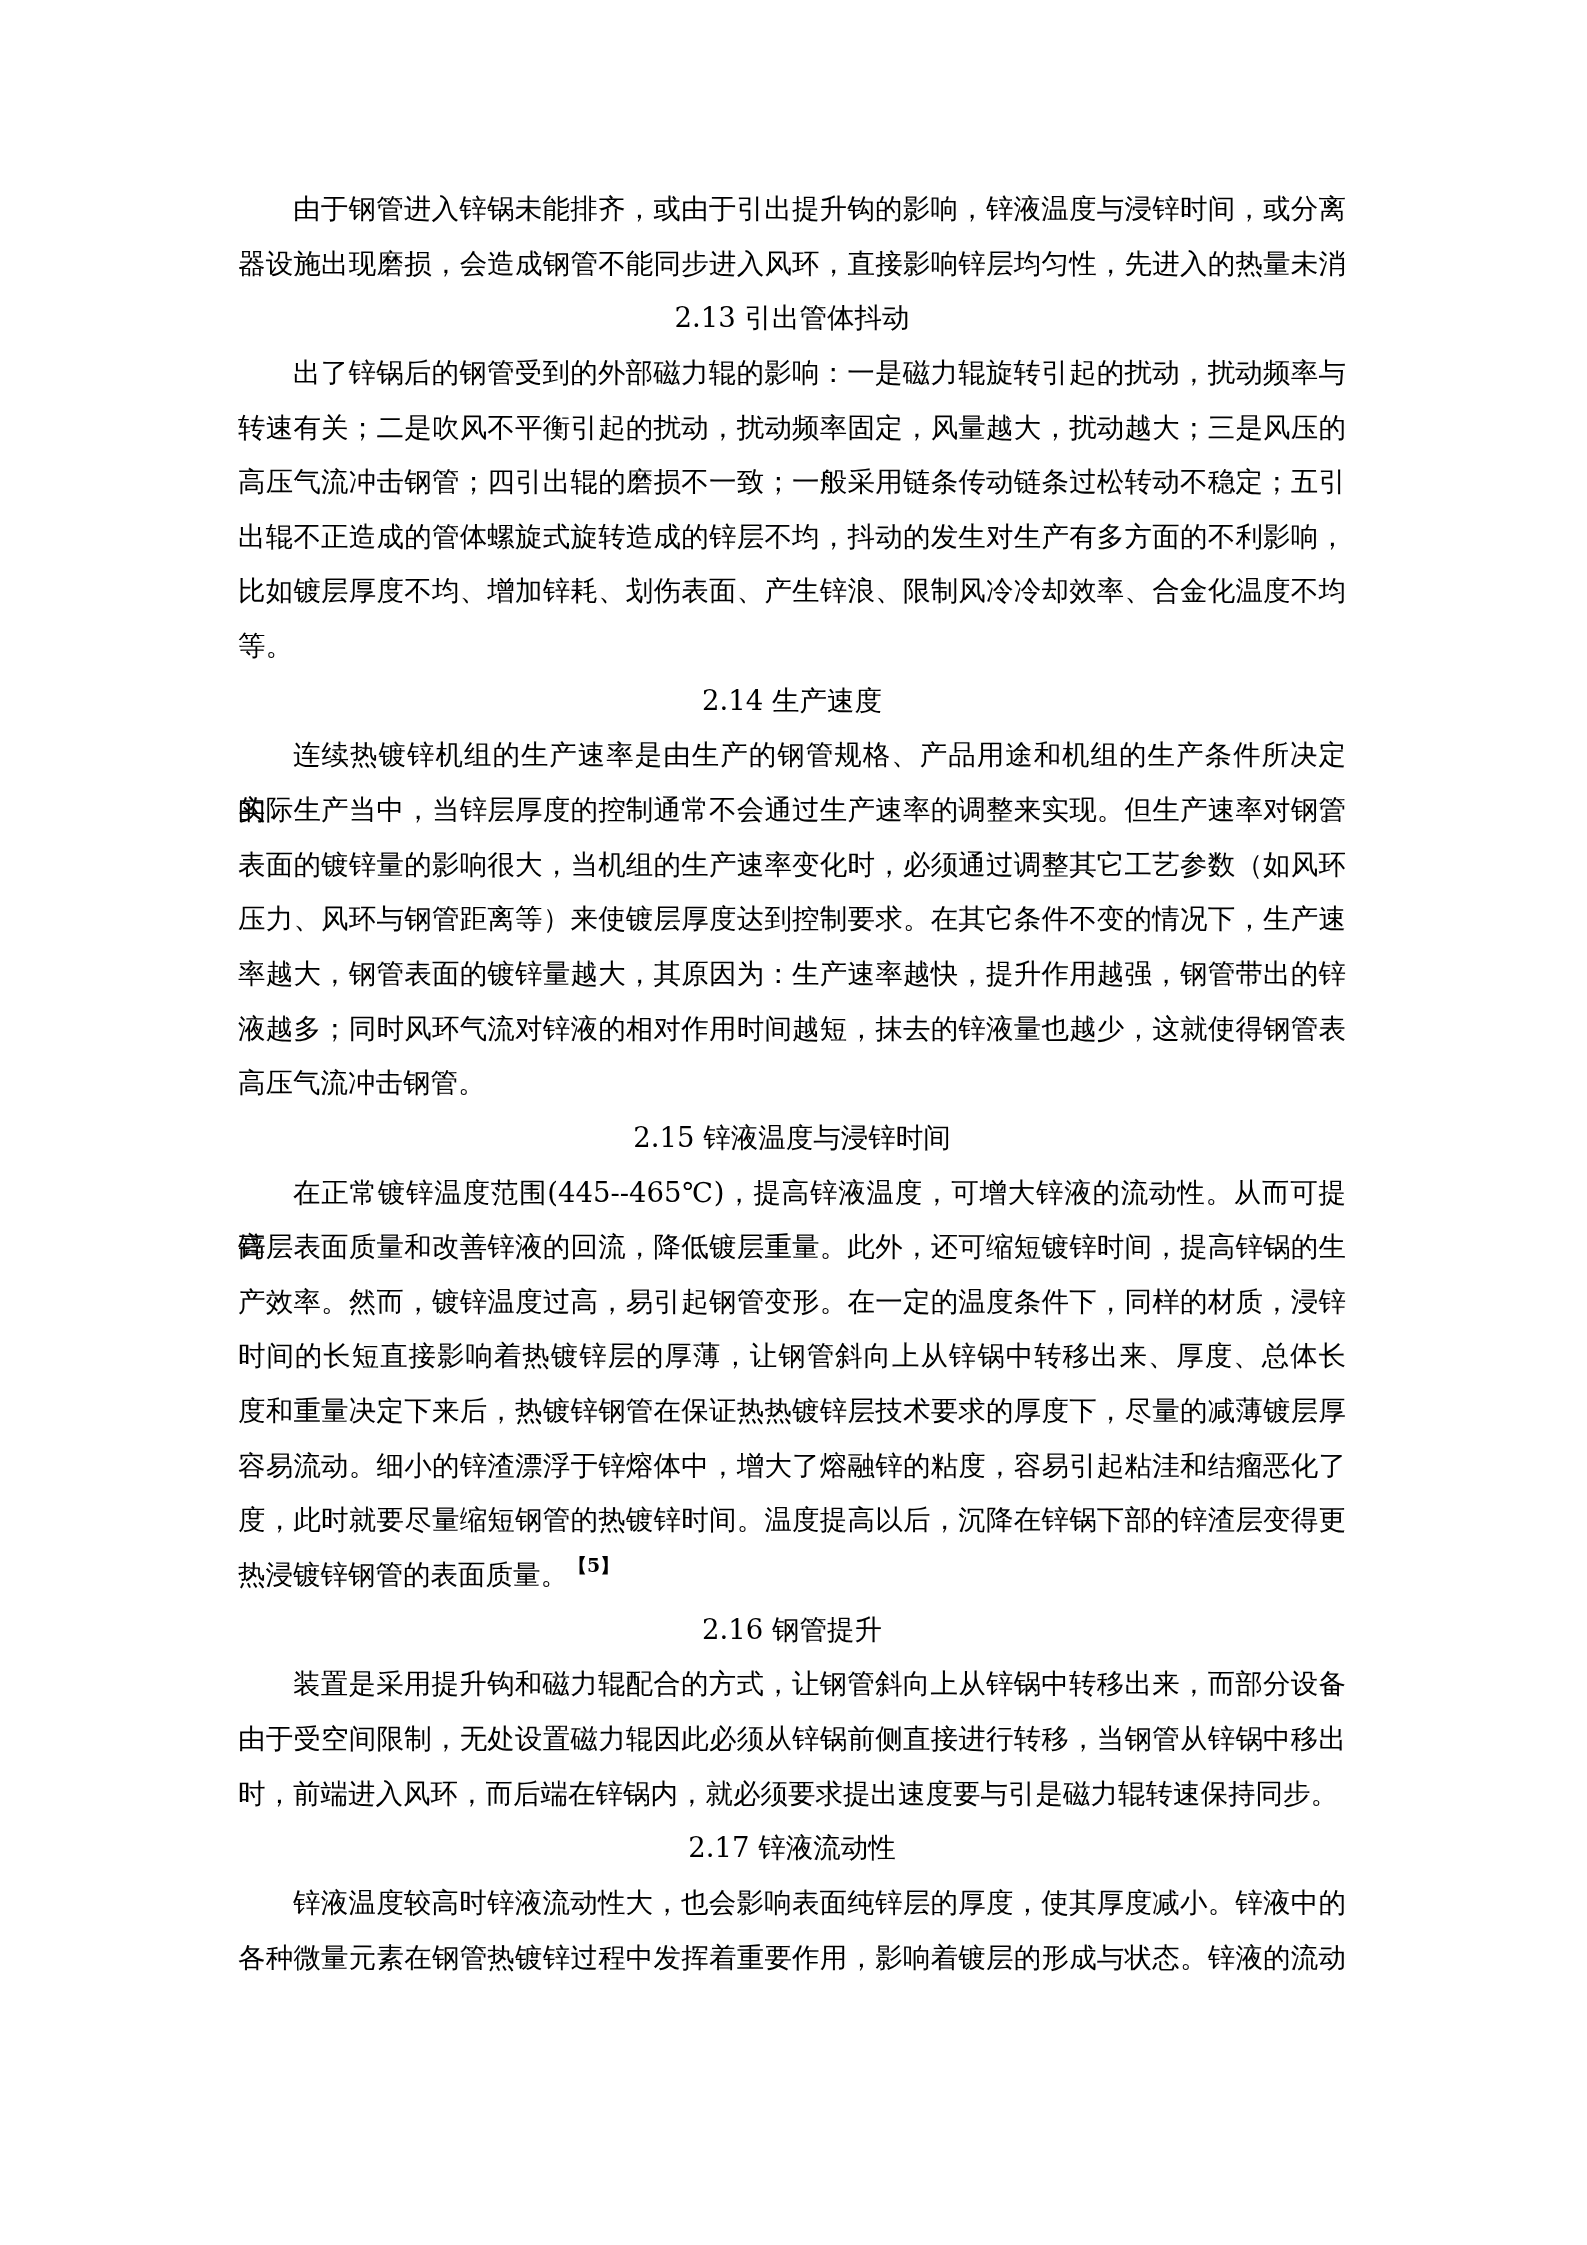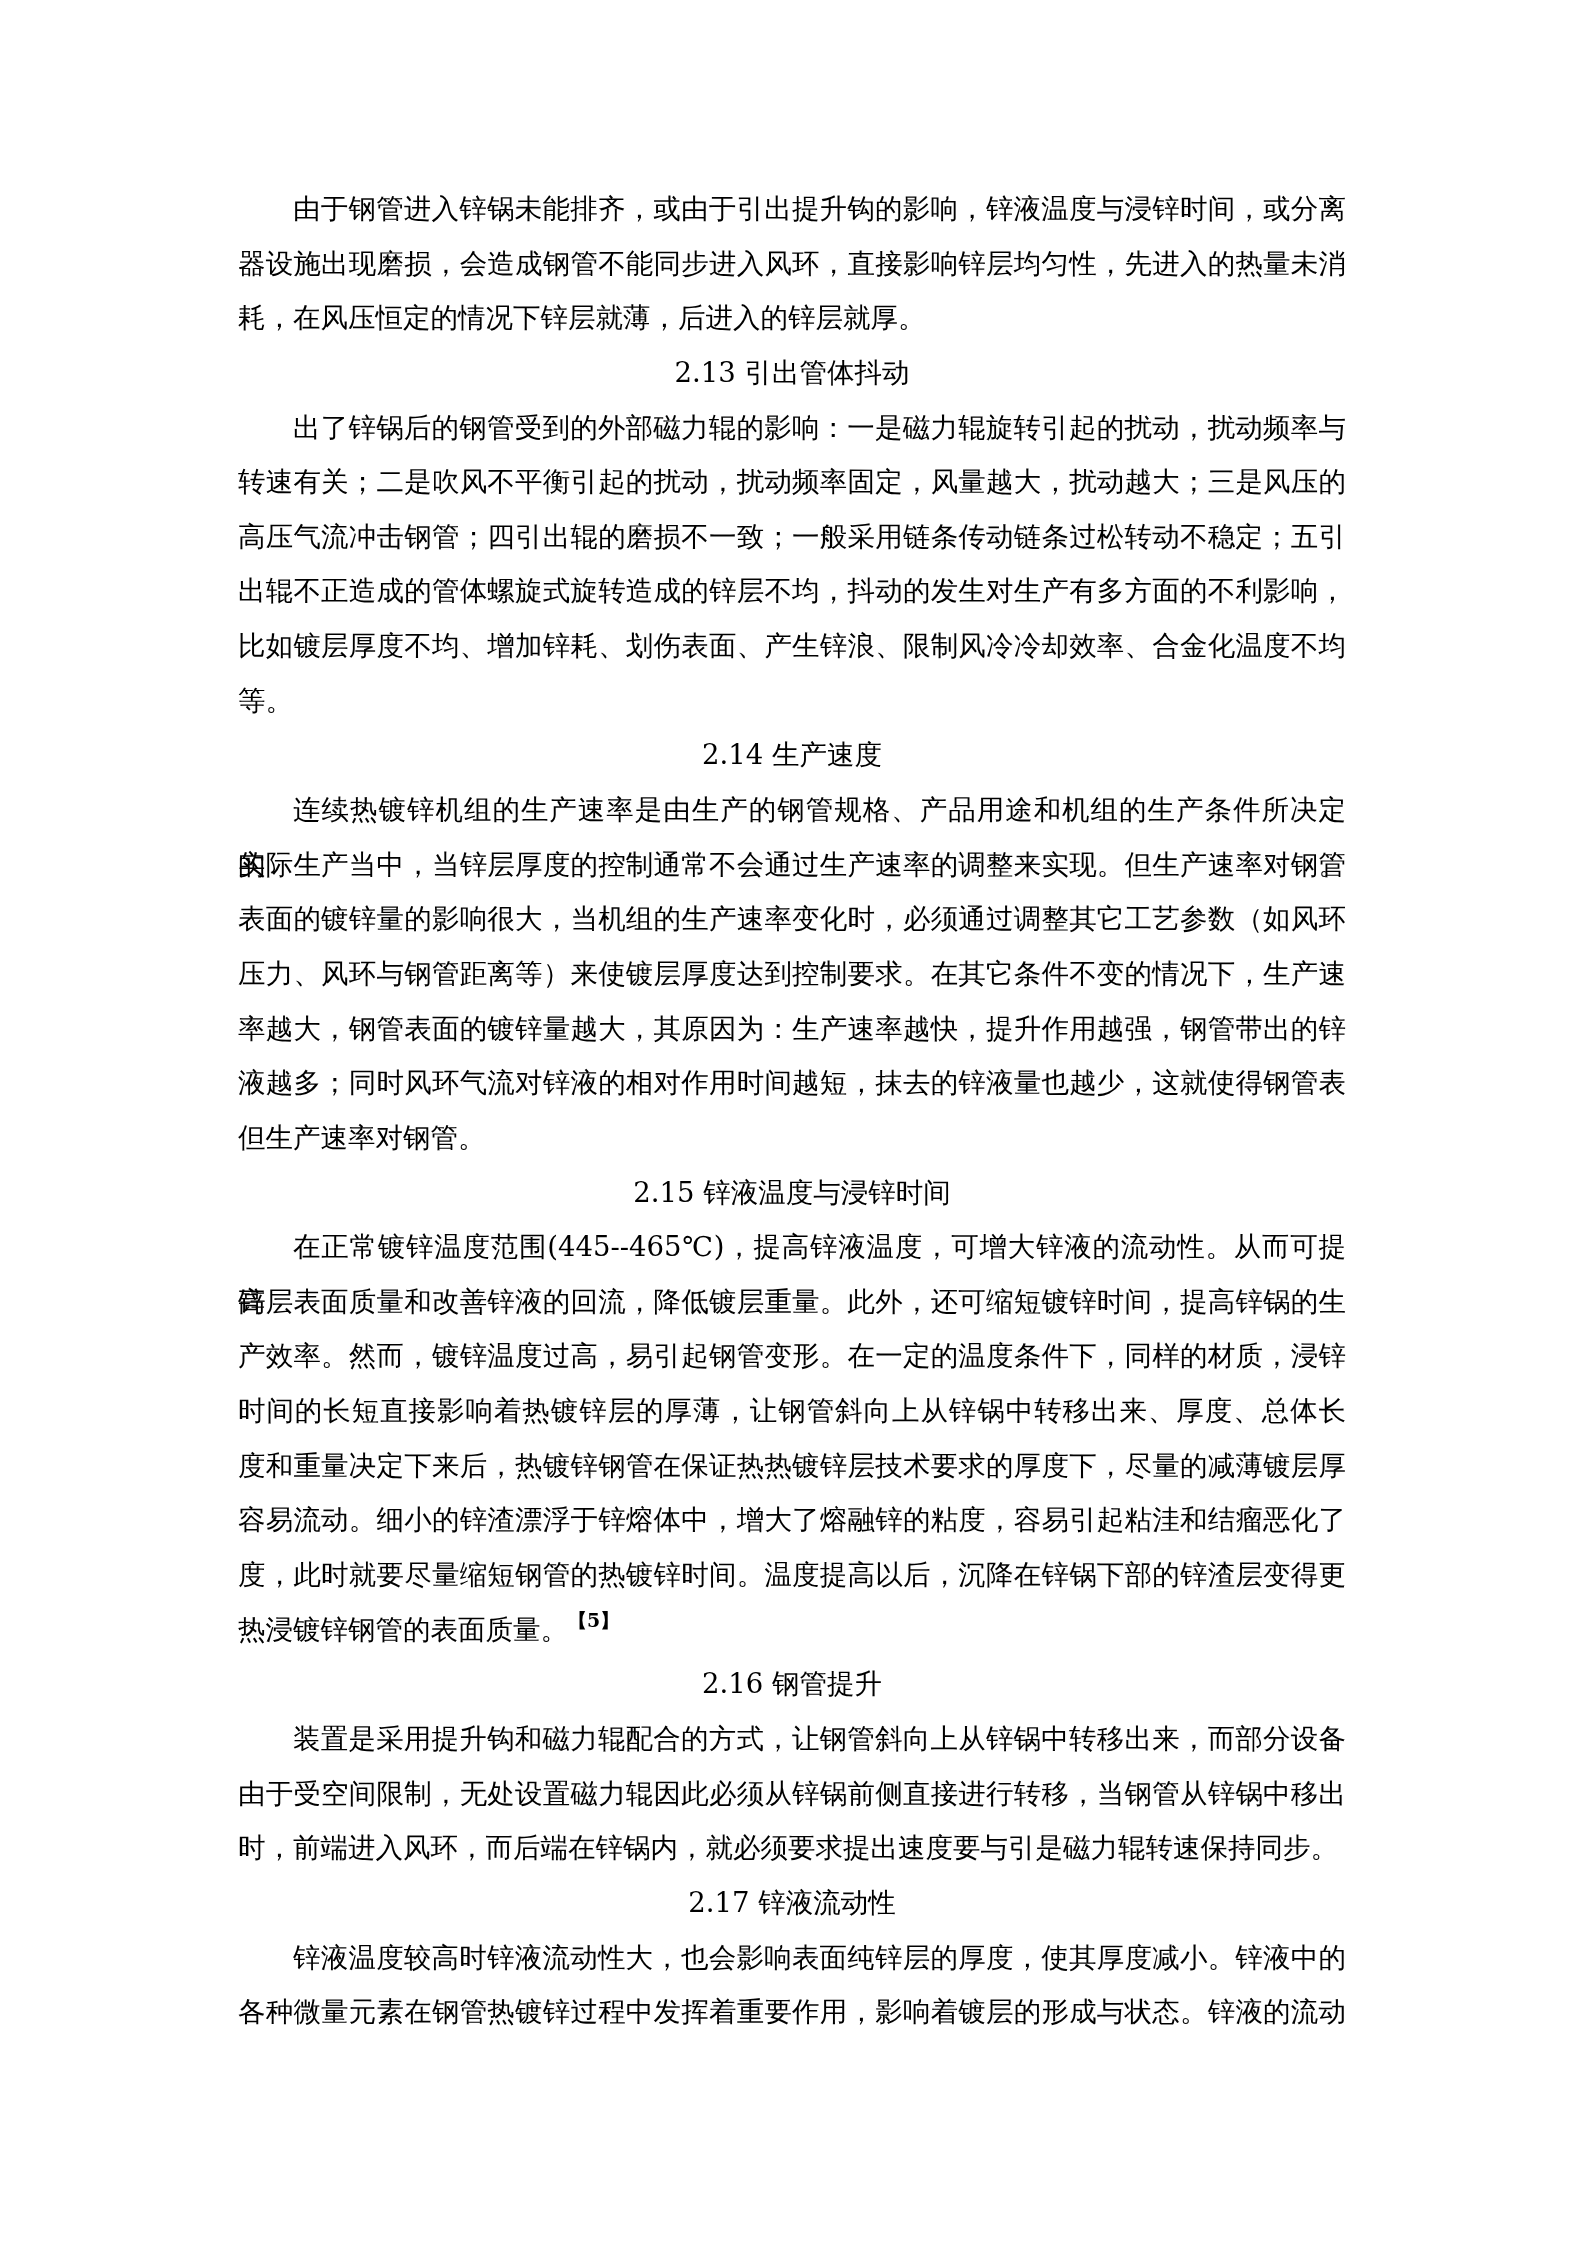--- a/index.html
+++ b/index.html
@@ -51,36 +51,35 @@
     line-height: normal;
   }
 </style>
 </head>
 <body>
 
 <div class="page">
   <div class="text-block" id="doc-lines" style="color: rgb(0, 0, 0);">
       <div class="line indent fill">由于钢管进入锌锅未能排齐，或由于引出提升钩的影响，锌液温度与浸锌时间，或分离</div>
       <div class="line fill">器设施出现磨损，会造成钢管不能同步进入风环，直接影响锌层均匀性，先进入的热量未消</div>
-      <div class="line">耗，在风压恒定的情况下锌层就薄，后进入的锌层就厚。</div>
       <div class="line heading">2.13 引出管体抖动</div>
       <div class="line indent fill">出了锌锅后的钢管受到的外部磁力辊的影响：一是磁力辊旋转引起的扰动，扰动频率与</div>
       <div class="line fill">转速有关；二是吹风不平衡引起的扰动，扰动频率固定，风量越大，扰动越大；三是风压的</div>
       <div class="line fill">高压气流冲击钢管；四引出辊的磨损不一致；一般采用链条传动链条过松转动不稳定；五引</div>
       <div class="line fill">出辊不正造成的管体螺旋式旋转造成的锌层不均，抖动的发生对生产有多方面的不利影响，</div>
       <div class="line fill">比如镀层厚度不均、增加锌耗、划伤表面、产生锌浪、限制风冷冷却效率、合金化温度不均</div>
       <div class="line">等。</div>
       <div class="line heading">2.14 生产速度</div>
       <div class="line indent fill">连续热镀锌机组的生产速率是由生产的钢管规格、产品用途和机组的生产条件所决定的。</div>
       <div class="line fill">实际生产当中，当锌层厚度的控制通常不会通过生产速率的调整来实现。但生产速率对钢管</div>
       <div class="line fill">表面的镀锌量的影响很大，当机组的生产速率变化时，必须通过调整其它工艺参数（如风环</div>
       <div class="line fill">压力、风环与钢管距离等）来使镀层厚度达到控制要求。在其它条件不变的情况下，生产速</div>
       <div class="line fill">率越大，钢管表面的镀锌量越大，其原因为：生产速率越快，提升作用越强，钢管带出的锌</div>
       <div class="line fill">液越多；同时风环气流对锌液的相对作用时间越短，抹去的锌液量也越少，这就使得钢管表</div>
-      <div class="line">但生产速率对钢管。</div>
+      <div class="line">高压气流冲击钢管。</div>
       <div class="line heading">2.15 锌液温度与浸锌时间</div>
       <div class="line indent fill">在正常镀锌温度范围(445--465℃)，提高锌液温度，可增大锌液的流动性。从而可提高</div>
       <div class="line fill">锌层表面质量和改善锌液的回流，降低镀层重量。此外，还可缩短镀锌时间，提高锌锅的生</div>
       <div class="line fill">产效率。然而，镀锌温度过高，易引起钢管变形。在一定的温度条件下，同样的材质，浸锌</div>
       <div class="line fill">时间的长短直接影响着热镀锌层的厚薄，让钢管斜向上从锌锅中转移出来、厚度、总体长</div>
       <div class="line fill">度和重量决定下来后，热镀锌钢管在保证热热镀锌层技术要求的厚度下，尽量的减薄镀层厚</div>
       <div class="line fill">容易流动。细小的锌渣漂浮于锌熔体中，增大了熔融锌的粘度，容易引起粘洼和结瘤恶化了</div>
       <div class="line fill">度，此时就要尽量缩短钢管的热镀锌时间。温度提高以后，沉降在锌锅下部的锌渣层变得更</div>
       <div class="line">热浸镀锌钢管的表面质量。<span class="cite-sup">【5】</span></div>
       <div class="line heading">2.16 钢管提升</div>

